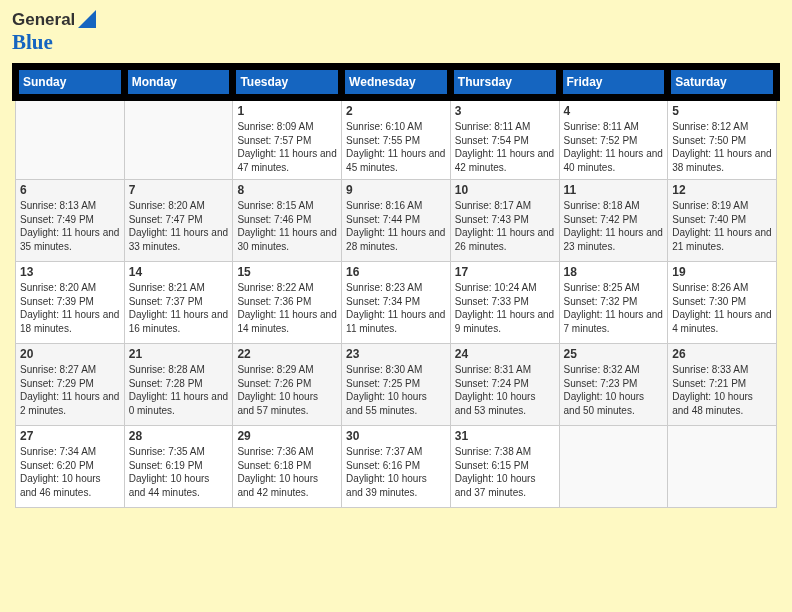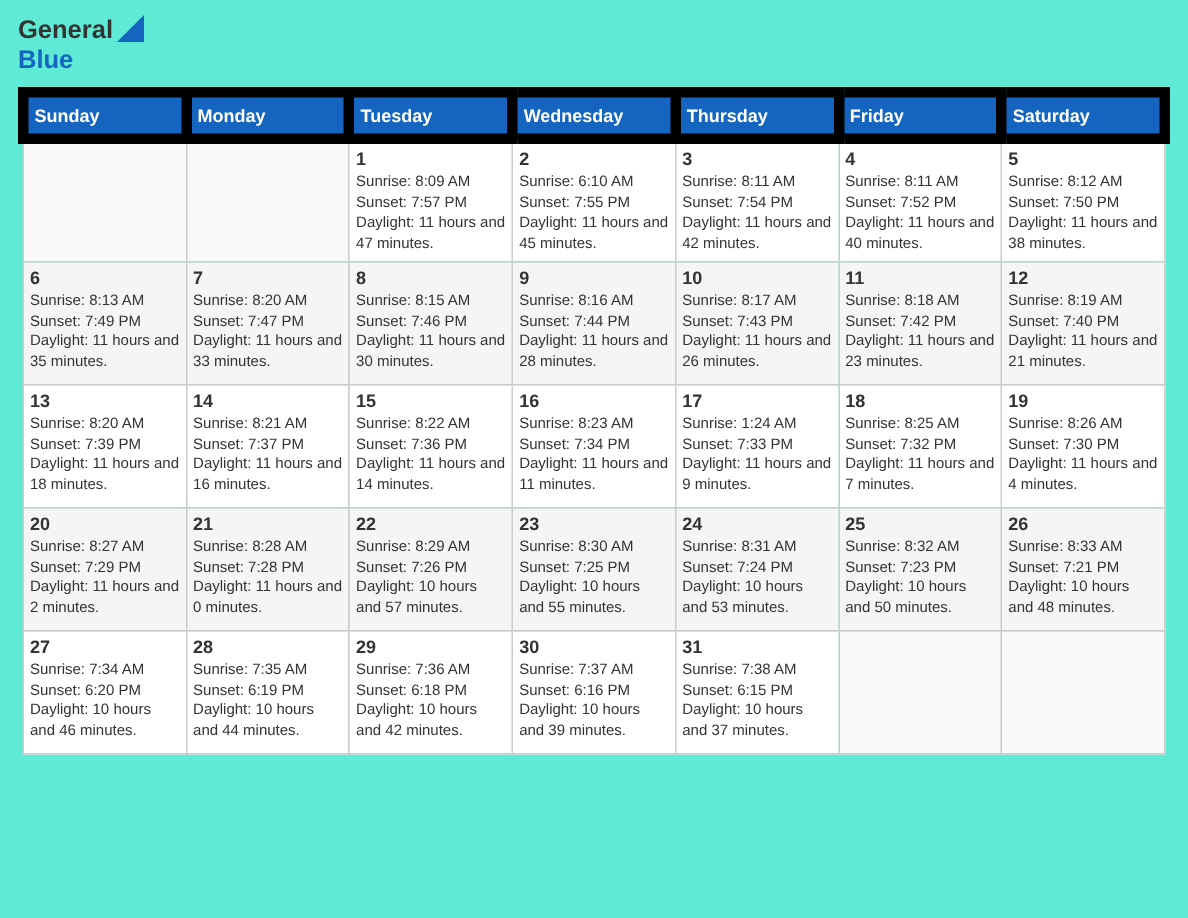--- a/index.html
+++ b/index.html
@@ -7,21 +7,21 @@
       font-family: Arial, sans-serif;
       background: #fff;
       width: 792px;
       height: 612px;
       overflow: hidden;
     }
     .container {
       width: 792px;
       height: 612px;
       padding: 10px 12px 10px 12px;
-      background: #5eead4;
+      background: #fef9c3;
     }
     .header {
       display: flex;
       justify-content: space-between;
       align-items: flex-start;
       margin-bottom: 8px;
     }
     .logo {
       display: flex;
       align-items: center;
@@ -89,21 +89,21 @@
 <div class="container">
   <div class="header">
     <div class="logo">
       <div>
         <div style="display:flex;align-items:center;">
           <span class="logo-general" style="font-size:17px;font-weight:bold;color:#333;">General</span>
           <svg width="18" height="18" viewBox="0 0 18 18" style="margin-left:3px;margin-top:-2px;">
             <polygon points="0,18 18,0 18,18" fill="#1565c0"></polygon>
           </svg>
         </div>
-        <span class="logo-blue" style="font-size:17px;font-weight:bold;color:#1565c0;">Blue</span>
+        <span class="logo-blue" style="font-size:21px;font-weight:bold;color:#1565c0;font-family:Liberation Serif, serif;">Blue</span>
       </div>
     </div>
     <div class="title-block">
       <div class="month-year"></div>
       <div class="location"></div>
     </div>
   </div>
 
   <table class="calendar">
     <thead>
@@ -216,21 +216,21 @@
 Daylight: 11 hours and 14 minutes.</div>
           </td>
           <td>
             <span class="day-num">16</span>
             <div class="day-info" style="white-space: pre-line;">Sunrise: 8:23 AM
 Sunset: 7:34 PM
 Daylight: 11 hours and 11 minutes.</div>
           </td>
           <td>
             <span class="day-num">17</span>
-            <div class="day-info" style="white-space: pre-line;">Sunrise: 1:24 AM
+            <div class="day-info" style="white-space: pre-line;">Sunrise: 10:24 AM
 Sunset: 7:33 PM
 Daylight: 11 hours and 9 minutes.</div>
           </td>
           <td>
             <span class="day-num">18</span>
             <div class="day-info" style="white-space: pre-line;">Sunrise: 8:25 AM
 Sunset: 7:32 PM
 Daylight: 11 hours and 7 minutes.</div>
           </td>
           <td>

